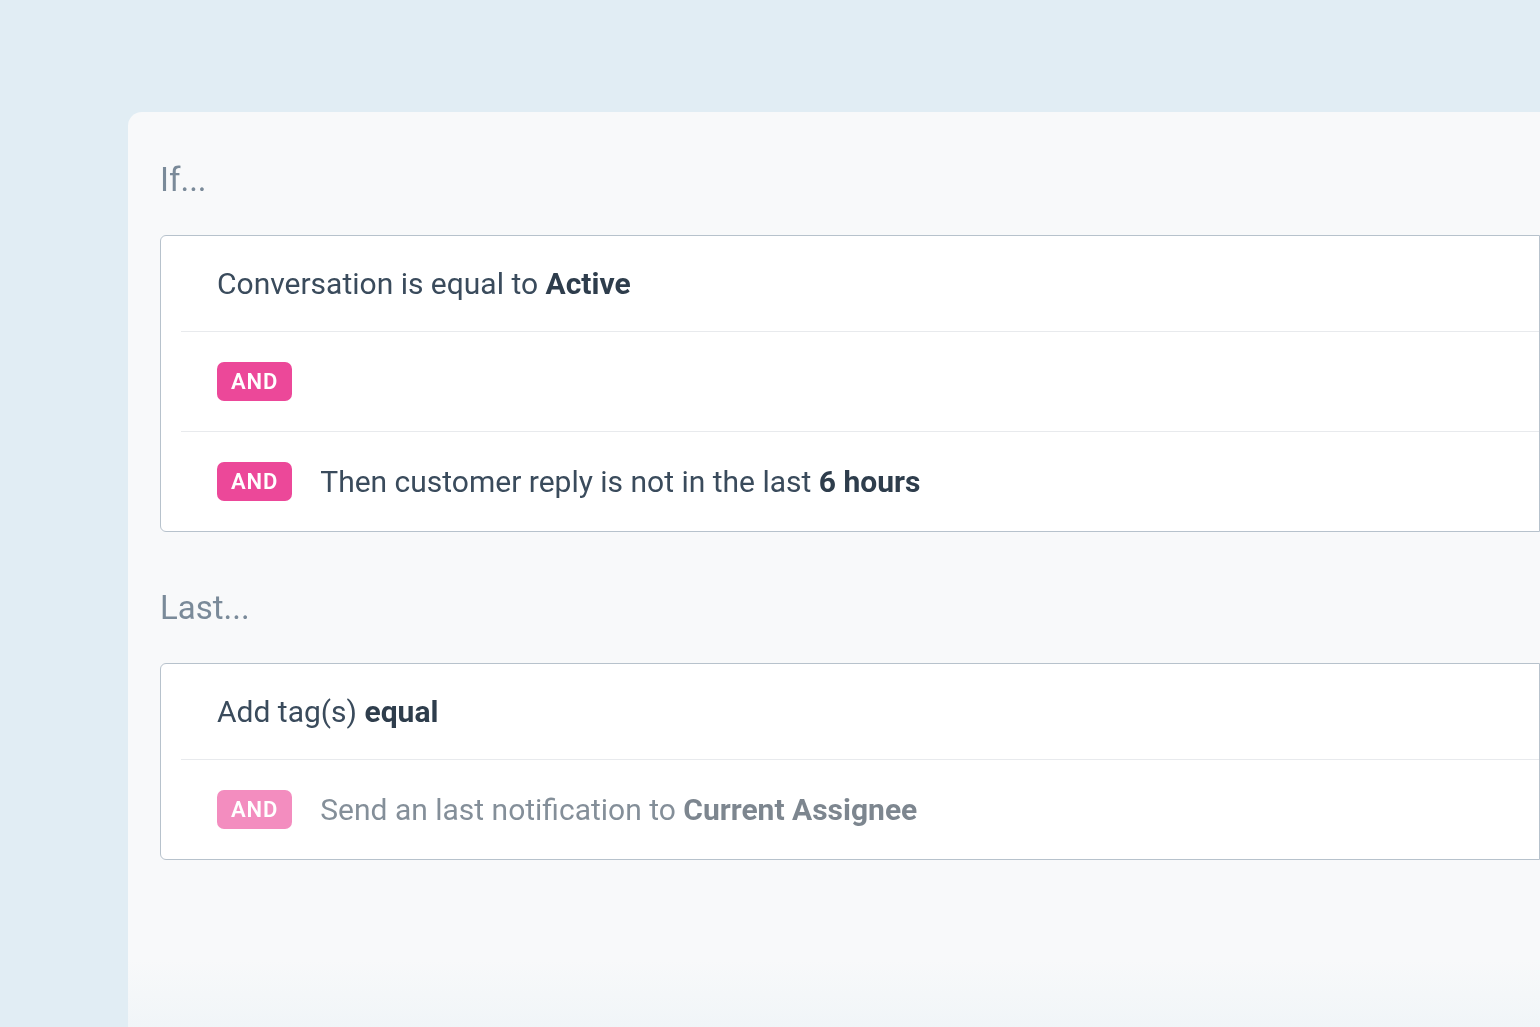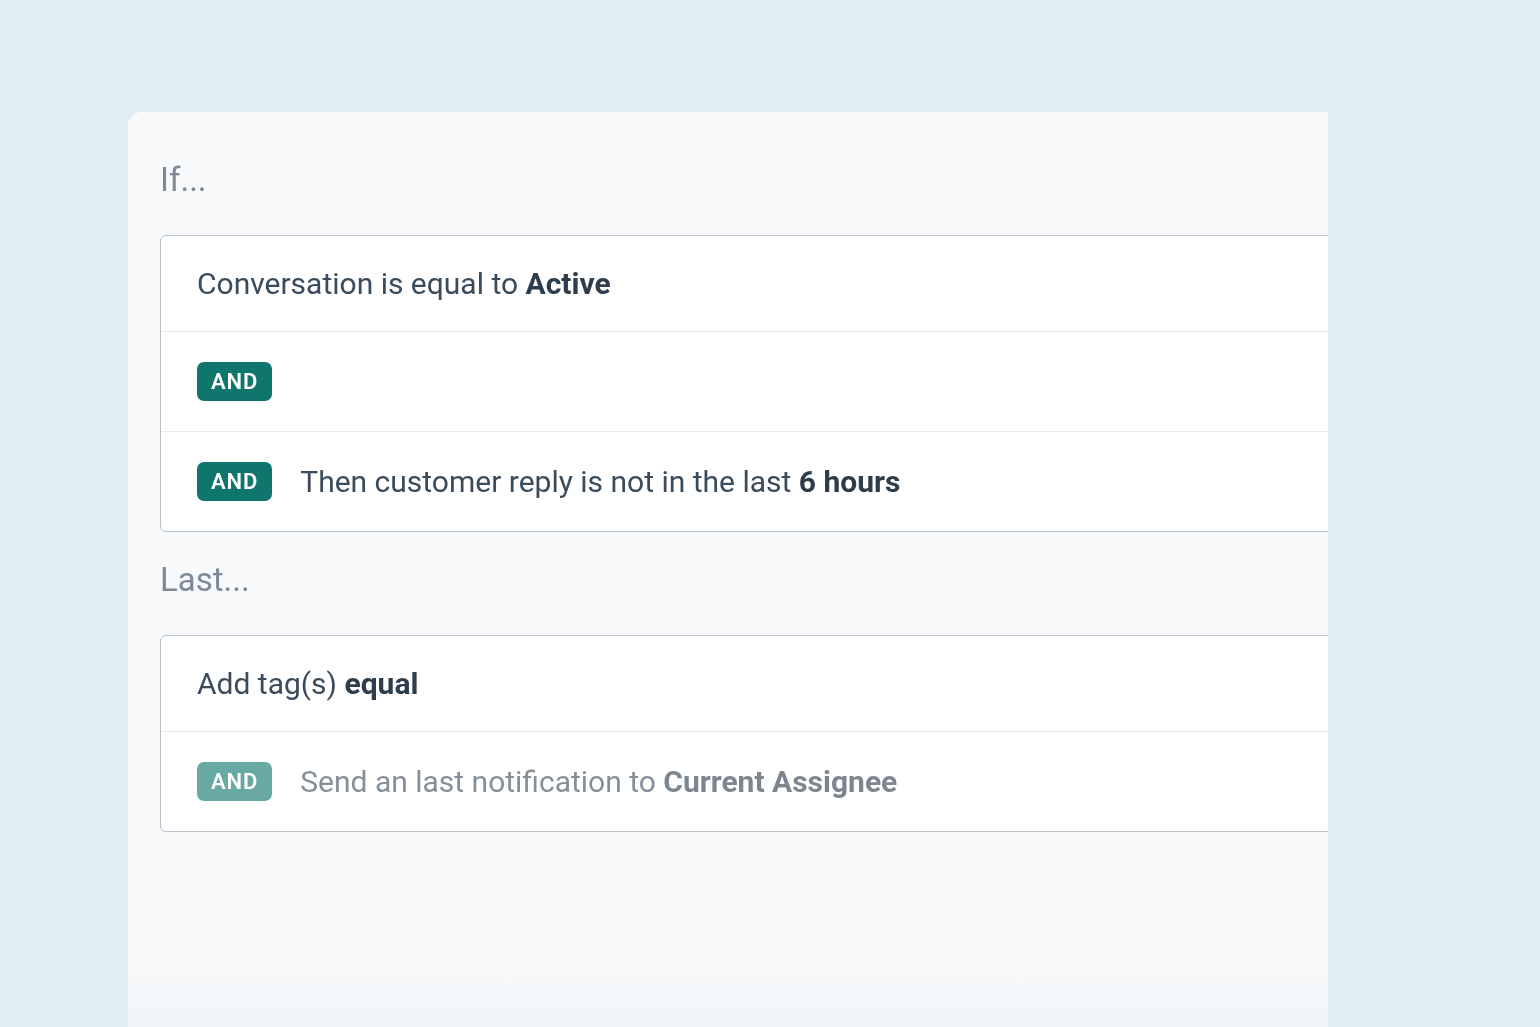--- a/index.html
+++ b/index.html
@@ -12,55 +12,56 @@
       background-color: #e1edf4;
       width: 1540px;
       height: 1027px;
       overflow: hidden;
     }
     .panel {
       background-color: #f8f9fa;
       border-radius: 14px 0 0 0;
       margin-left: 128px;
       margin-top: 112px;
-      width: 1200px;
+      width: 1412px;
       height: 915px;
       padding-top: 48px;
       padding-left: 32px;
       overflow: hidden;
     }
     .section-heading {
       font-size: 33px;
       font-weight: 400;
       color: #7a8a99;
       margin-bottom: 36px;
       padding-left: 0;
     }
     .rule-box {
       background-color: #ffffff;
       border: 1.5px solid #b7c2cc;
       border-radius: 6px 0 0 6px;
-      margin-bottom: 28px;
+      margin-bottom: 56px;
       width: 1380px;
+      padding-left: 20px;
     }
     .rule-row {
       padding: 30px 36px;
       border-bottom: 1px solid #e8eaed;
       display: flex;
       align-items: center;
       gap: 28px;
     }
     .rule-row:last-child {
       border-bottom: none;
     }
     .and-badge {
       display: inline-flex;
       align-items: center;
       justify-content: center;
-      background-color: #0f766e;
+      background-color: #ec4899;
       color: #ffffff;
       font-size: 22px;
       font-weight: 600;
       letter-spacing: 0.04em;
       padding: 7px 14px;
       border-radius: 7px;
       flex-shrink: 0;
     }
     .rule-text {
       font-size: 30px;

